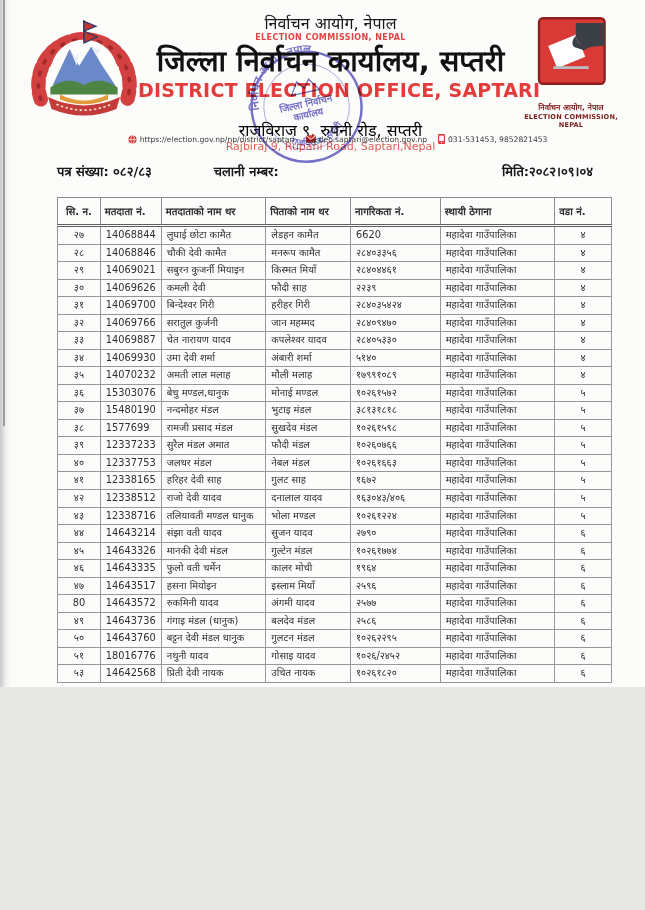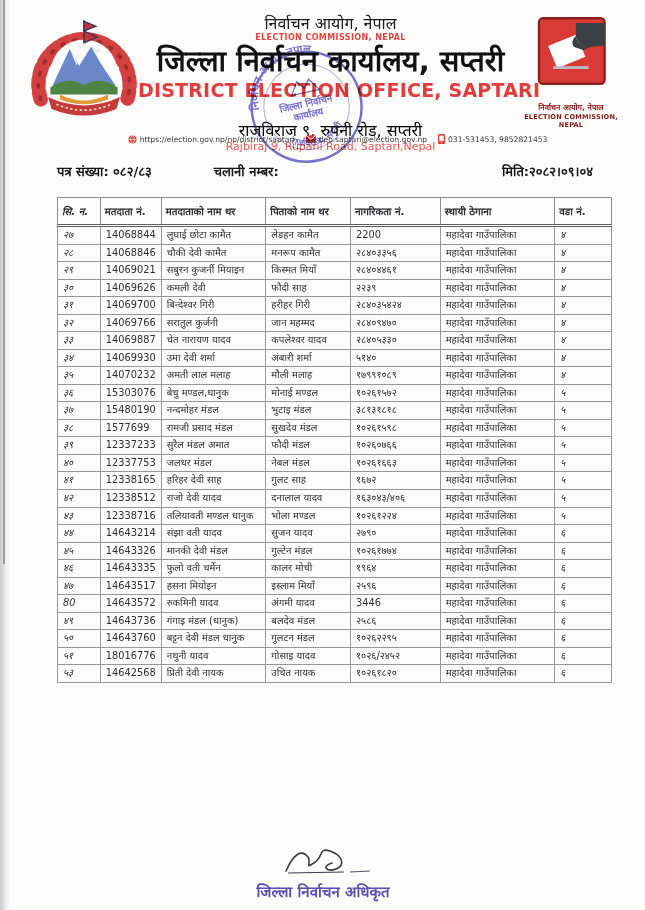--- a/index.html
+++ b/index.html
@@ -1,17 +1,17 @@
 <!DOCTYPE html>
 <html><head>
 <meta charset="utf-8">
 <style>
   html,body{margin:0;padding:0;background:#e8e8e6;}
   .page{
-    position:relative;width:645px;height:910px;margin:0 auto;
+    position:relative;width:645px;height:687px;margin:0 auto;
     background:#fcfcfa;overflow:hidden;
     font-family:"DejaVu Sans","Liberation Sans",sans-serif;
     color:#2d2d31;
   }
   
   .scan-edge{position:absolute;left:0;top:0;width:11px;height:100%;
     background:linear-gradient(to right,rgba(125,125,130,.40),rgba(190,190,195,.18) 55%,rgba(255,255,255,0));}
   .scan-edge-line{position:absolute;left:3px;top:0;width:2px;height:62%;
     background:rgba(70,70,80,.45);}
   
@@ -36,21 +36,21 @@
   .meta-row{position:absolute;left:57px;right:52px;top:162px;display:flex;align-items:baseline;
     font-size:13px;font-weight:bold;color:#17171a;}
   .meta-chalani{margin-left:62px;}
   .meta-date{margin-left:auto;}
   
   table.voters{position:absolute;left:57px;top:197px;width:555px;border-collapse:collapse;
     font-size:9.8px;color:#2e2e33;}
   table.voters th{border:1px solid #8d8d8d;border-bottom:3px double #5e5e5e;
     padding:6px 4px;text-align:left;font-weight:bold;font-size:10px;background:#fcfcfa;}
   table.voters td{border:1px solid #979797;padding:2px 5px;line-height:1.28;vertical-align:middle;}
-  table.voters .c{font-style:italic;}
+  table.voters .c{text-align:center;}
   table.voters{border:1.5px solid #6f6f6f;}
   
   .sign-block{position:absolute;left:228px;top:845px;width:190px;text-align:center;}
   .sign-title{font-size:15px;font-weight:bold;color:#5b4fae;filter:blur(.25px);margin-top:-2px;}
   .ico{display:inline-block;flex:0 0 auto;}
 </style>
 </head>
 <body>
 
 <div class="page">
@@ -171,21 +171,21 @@
         <th>स्थायी ठेगाना</th>
         <th>वडा नं.</th>
       </tr>
     </thead>
     <tbody>
         <tr>
           <td class="c">२७</td>
           <td>14068844</td>
           <td>लुघाई छोटा कामैत</td>
           <td>लेडहन कामैत</td>
-          <td>2200</td>
+          <td>6620</td>
           <td>महादेवा गाउँपालिका</td>
           <td class="c">४</td>
         </tr>
         <tr>
           <td class="c">२८</td>
           <td>14068846</td>
           <td>चौकी देवी कामैत</td>
           <td>मनरूप कामैत</td>
           <td>२८४०३३५६</td>
           <td>महादेवा गाउँपालिका</td>
@@ -360,21 +360,21 @@
           <td>इस्लाम मियाँ</td>
           <td>२५९६</td>
           <td>महादेवा गाउँपालिका</td>
           <td class="c">६</td>
         </tr>
         <tr>
           <td class="c">80</td>
           <td>14643572</td>
           <td>रुकमिनी यादव</td>
           <td>अंगमी यादव</td>
-          <td>3446</td>
+          <td>२५७७</td>
           <td>महादेवा गाउँपालिका</td>
           <td class="c">६</td>
         </tr>
         <tr>
           <td class="c">४९</td>
           <td>14643736</td>
           <td>गंगाइ मंडल (धानुक)</td>
           <td>बलदेव मंडल</td>
           <td>२५८६</td>
           <td>महादेवा गाउँपालिका</td>

